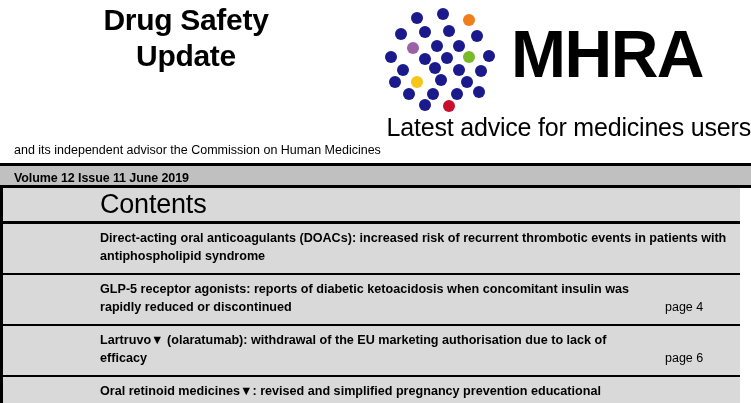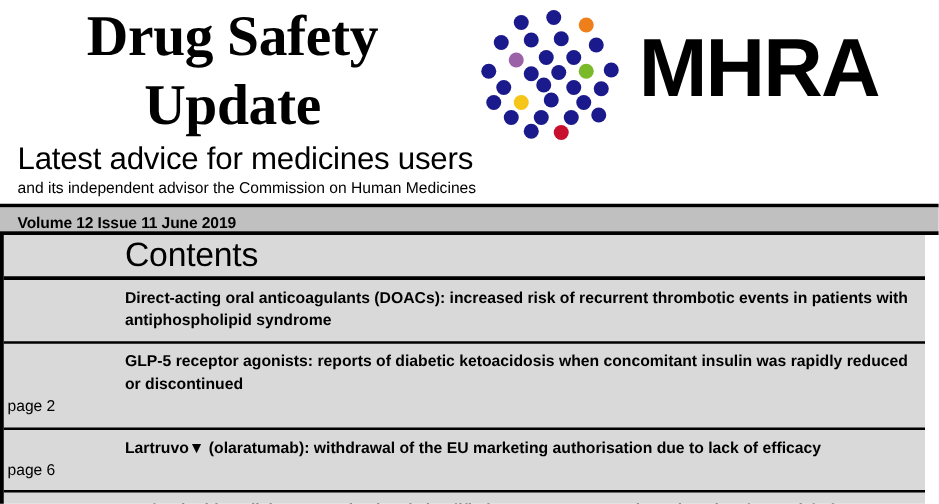--- a/index.html
+++ b/index.html
@@ -22,26 +22,25 @@
     height: 112px;
     display: flex;
     align-items: flex-start;
   }
   .title-block {
     width: 372px;
     padding-top: 2px;
     text-align: center;
   }
   .title-line {
-    font-size: 46px;
+    font-size: 30px;
     font-weight: bold;
     line-height: 1.19;
     letter-spacing: -0.3px;
     white-space: nowrap;
-    font-family: Liberation Serif, serif;
   }
 
   .logo-block {
     position: relative;
     flex: 1;
     height: 112px;
     display: flex;
     align-items: center;
   }
   .dots-wrap {
@@ -70,20 +69,21 @@
 
   
   .strapline {
     padding: 2px 0 0 14px;
   }
   .strap-head {
     font-size: 25px;
     line-height: 1.1;
     letter-spacing: -0.2px;
     white-space: nowrap;
+    text-align: right;
   }
   .strap-sub {
     font-size: 12.5px;
     line-height: 1.35;
     margin-top: 3px;
     white-space: nowrap;
   }
 
   .rule-top {
     height: 3px;
@@ -132,25 +132,24 @@
     font-size: 27px;
     line-height: 1;
     letter-spacing: -0.2px;
   }
 
   .hrule { height: 3px; background: #000000; }
   .hrule-thin { height: 2px; background: #000000; }
 
   .toc-row {
     display: flex;
-    align-items: flex-start;
+    align-items: flex-end;
     padding: 6px 0 7px 0;
     min-height: 27px;
     box-sizing: border-box;
-    flex-direction: column;
   }
   .toc-title {
     flex: 1;
     padding-left: 97px;
     padding-right: 10px;
     font-size: 12.6px;
     font-weight: bold;
     line-height: 1.42;
     box-sizing: border-box;
   }
@@ -239,21 +238,21 @@
     </div>
     <div class="hrule"></div>
 
     <div class="toc-row">
       <div class="toc-title">Direct-acting oral anticoagulants (DOACs): increased risk of recurrent thrombotic events in patients with antiphospholipid syndrome</div>
     </div>
     <div class="hrule-thin"></div>
 
     <div class="toc-row">
       <div class="toc-title">GLP-5 receptor agonists: reports of diabetic ketoacidosis when concomitant insulin was rapidly reduced or discontinued</div>
-      <div class="toc-page">page 2</div>
+      <div class="toc-page">page 4</div>
     </div>
     <div class="hrule-thin"></div>
 
     <div class="toc-row">
       <div class="toc-title">Lartruvo▼ (olaratumab): withdrawal of the EU marketing authorisation due to lack of efficacy</div>
       <div class="toc-page">page 6</div>
     </div>
     <div class="hrule-thin"></div>
 
     <div class="toc-row">

